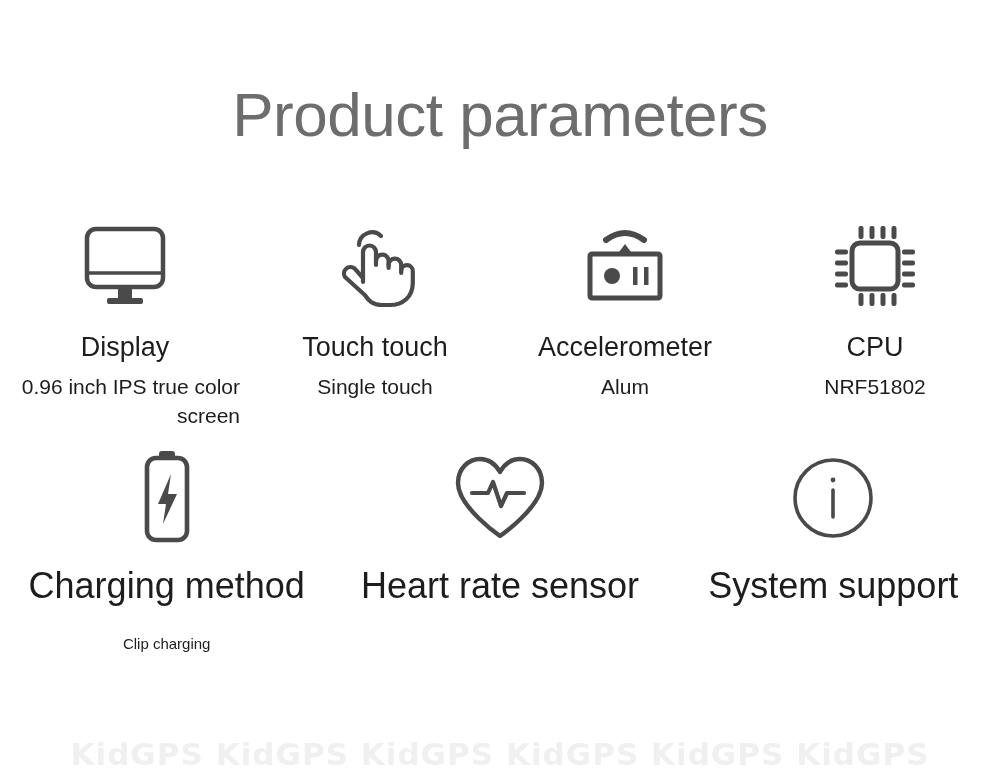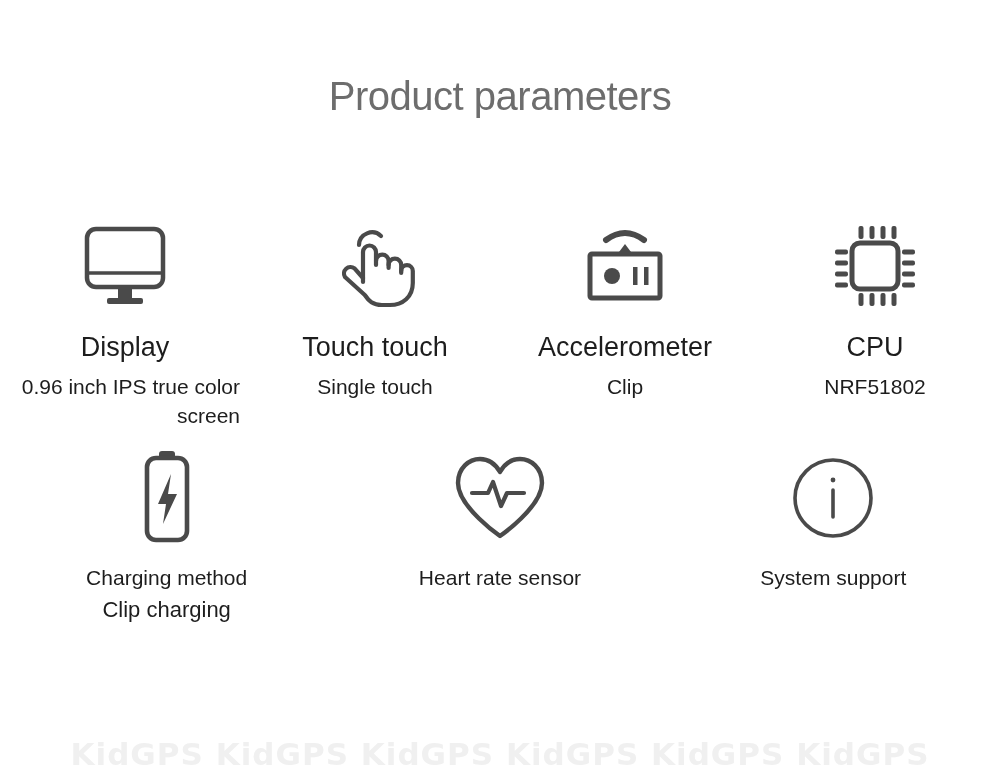--- a/index.html
+++ b/index.html
@@ -19,25 +19,25 @@
 
   .page {
     position: absolute;
     inset: 0;
     background: #ffffff;
   }
 
   
   .page-title {
     position: absolute;
-    top: 76px;
+    top: 84px;
     left: 0;
     width: 1000px;
     text-align: center;
-    font-size: 40px;
+    font-size: 62px;
     line-height: 1;
     font-weight: 400;
     color: #6d6d6d;
     letter-spacing: -0.5px;
     white-space: nowrap;
   }
 
   
   .spec-grid {
     position: absolute;
@@ -70,31 +70,31 @@
   .icon-box svg { display: block; }
 
   .spec-title {
     color: #1d1d1d;
     font-weight: 400;
     line-height: 1.12;
     white-space: nowrap;
     text-align: center;
   }
   .row-1 .spec-title { font-size: 27px; margin-top: 18px; }
-  .row-2 .spec-title { font-size: 21px; margin-top: 20px; }
+  .row-2 .spec-title { font-size: 36px; margin-top: 20px; }
 
   .spec-desc {
     color: #1d1d1d;
     font-weight: 400;
     text-align: center;
     line-height: 1.38;
     max-width: 230px;
   }
   .row-1 .spec-desc { font-size: 21px; margin-top: 11px; text-align: right; }
-  .row-2 .spec-desc { font-size: 22px; margin-top: 5px; }
+  .row-2 .spec-desc { font-size: 15px; margin-top: 28px; }
 
   
   .watermark {
     position: absolute;
     left: 0;
     bottom: 12px;
     width: 1000px;
     text-align: center;
     font-family: "DejaVu Sans", sans-serif;
     font-size: 31px;
@@ -154,21 +154,21 @@
           <svg width="98" height="84" viewBox="0 0 98 84" fill="none">
             <path d="M30 16 q19 -14 38 0" stroke="#4a4a4a" stroke-width="6" stroke-linecap="round" fill="none"></path>
             <path d="M49 20 L58 32 L40 32 Z" fill="#4a4a4a"></path>
             <rect x="14" y="30" width="70" height="44" rx="2" stroke="#4a4a4a" stroke-width="5" fill="#fff"></rect>
             <circle cx="36" cy="52" r="8" fill="#4a4a4a"></circle>
             <rect x="57" y="43" width="4.5" height="18" fill="#4a4a4a"></rect>
             <rect x="68" y="43" width="4.5" height="18" fill="#4a4a4a"></rect>
           </svg>
         </div>
         <div class="spec-title">Accelerometer</div>
-        <div class="spec-desc">Clip</div>
+        <div class="spec-desc">Alum</div>
       </div>
 
       <div class="spec-cell">
         <div class="icon-box">
           <svg width="92" height="92" viewBox="0 0 92 92" fill="none">
             <rect x="23" y="23" width="46" height="46" rx="8" stroke="#4a4a4a" stroke-width="5" fill="#fff"></rect>
             <g fill="#4a4a4a">
               <rect x="29.5" y="6" width="5" height="13" rx="2"></rect>
               <rect x="40.5" y="6" width="5" height="13" rx="2"></rect>
               <rect x="51.5" y="6" width="5" height="13" rx="2"></rect>

